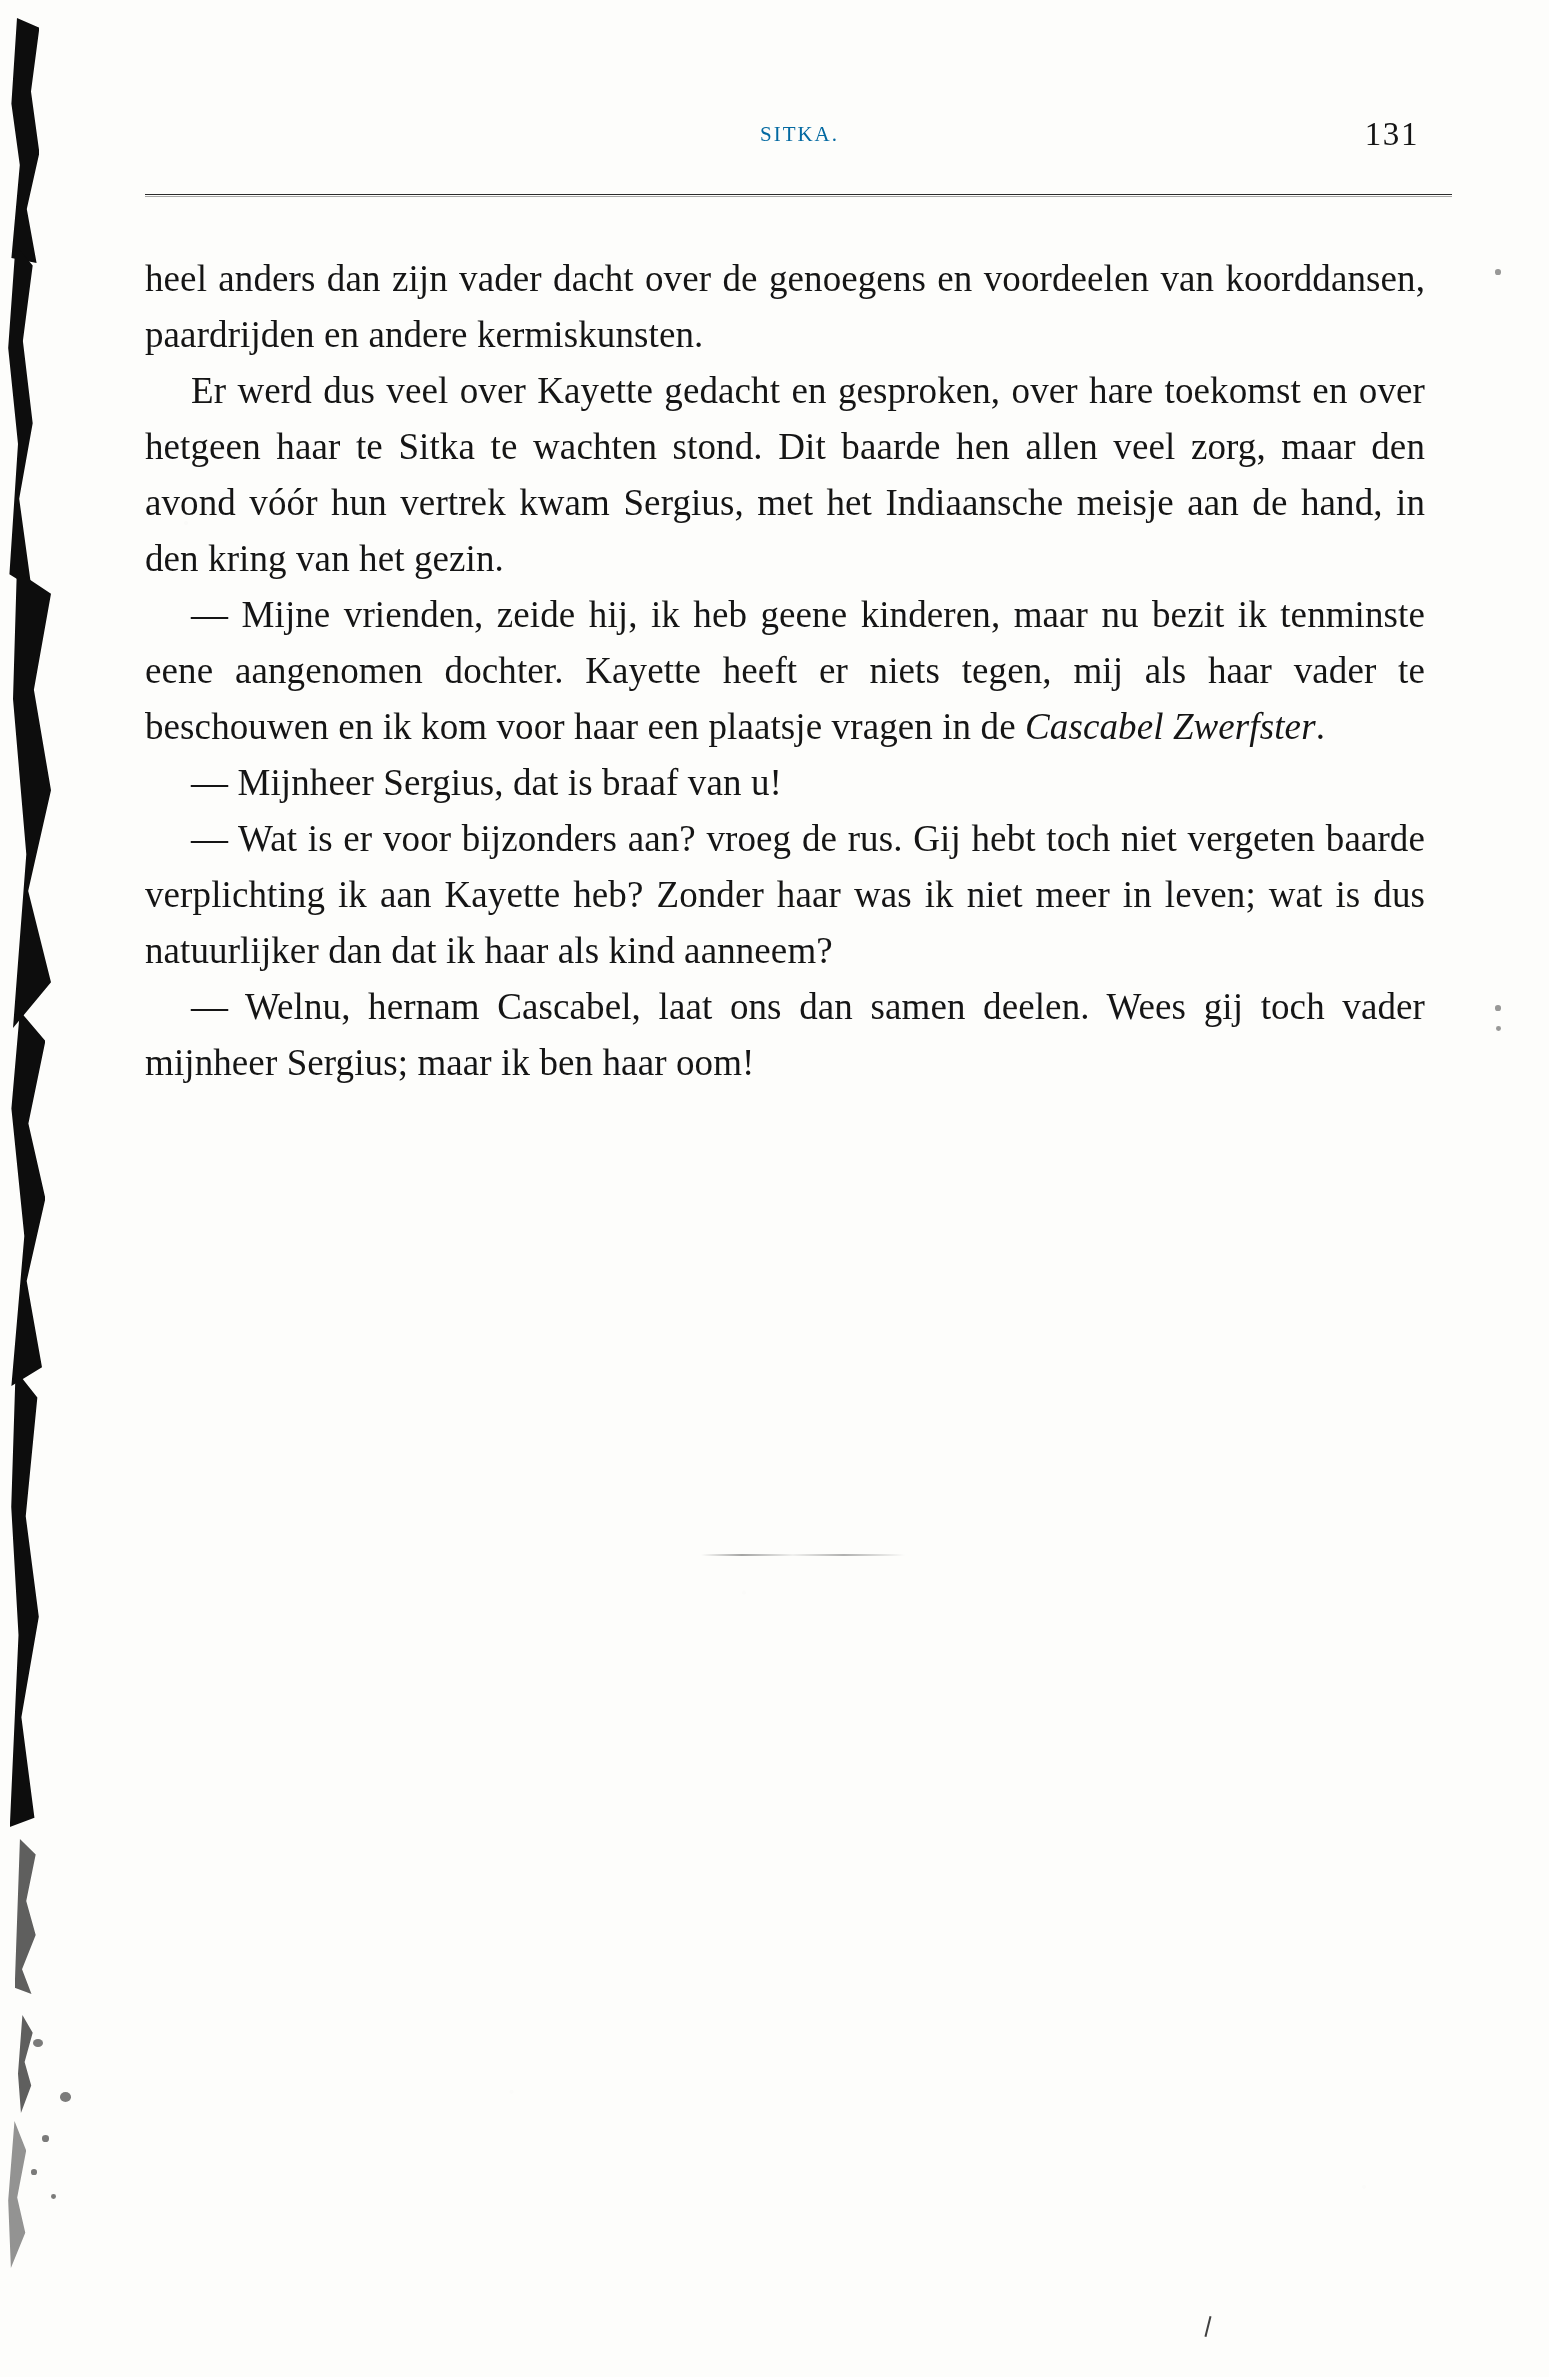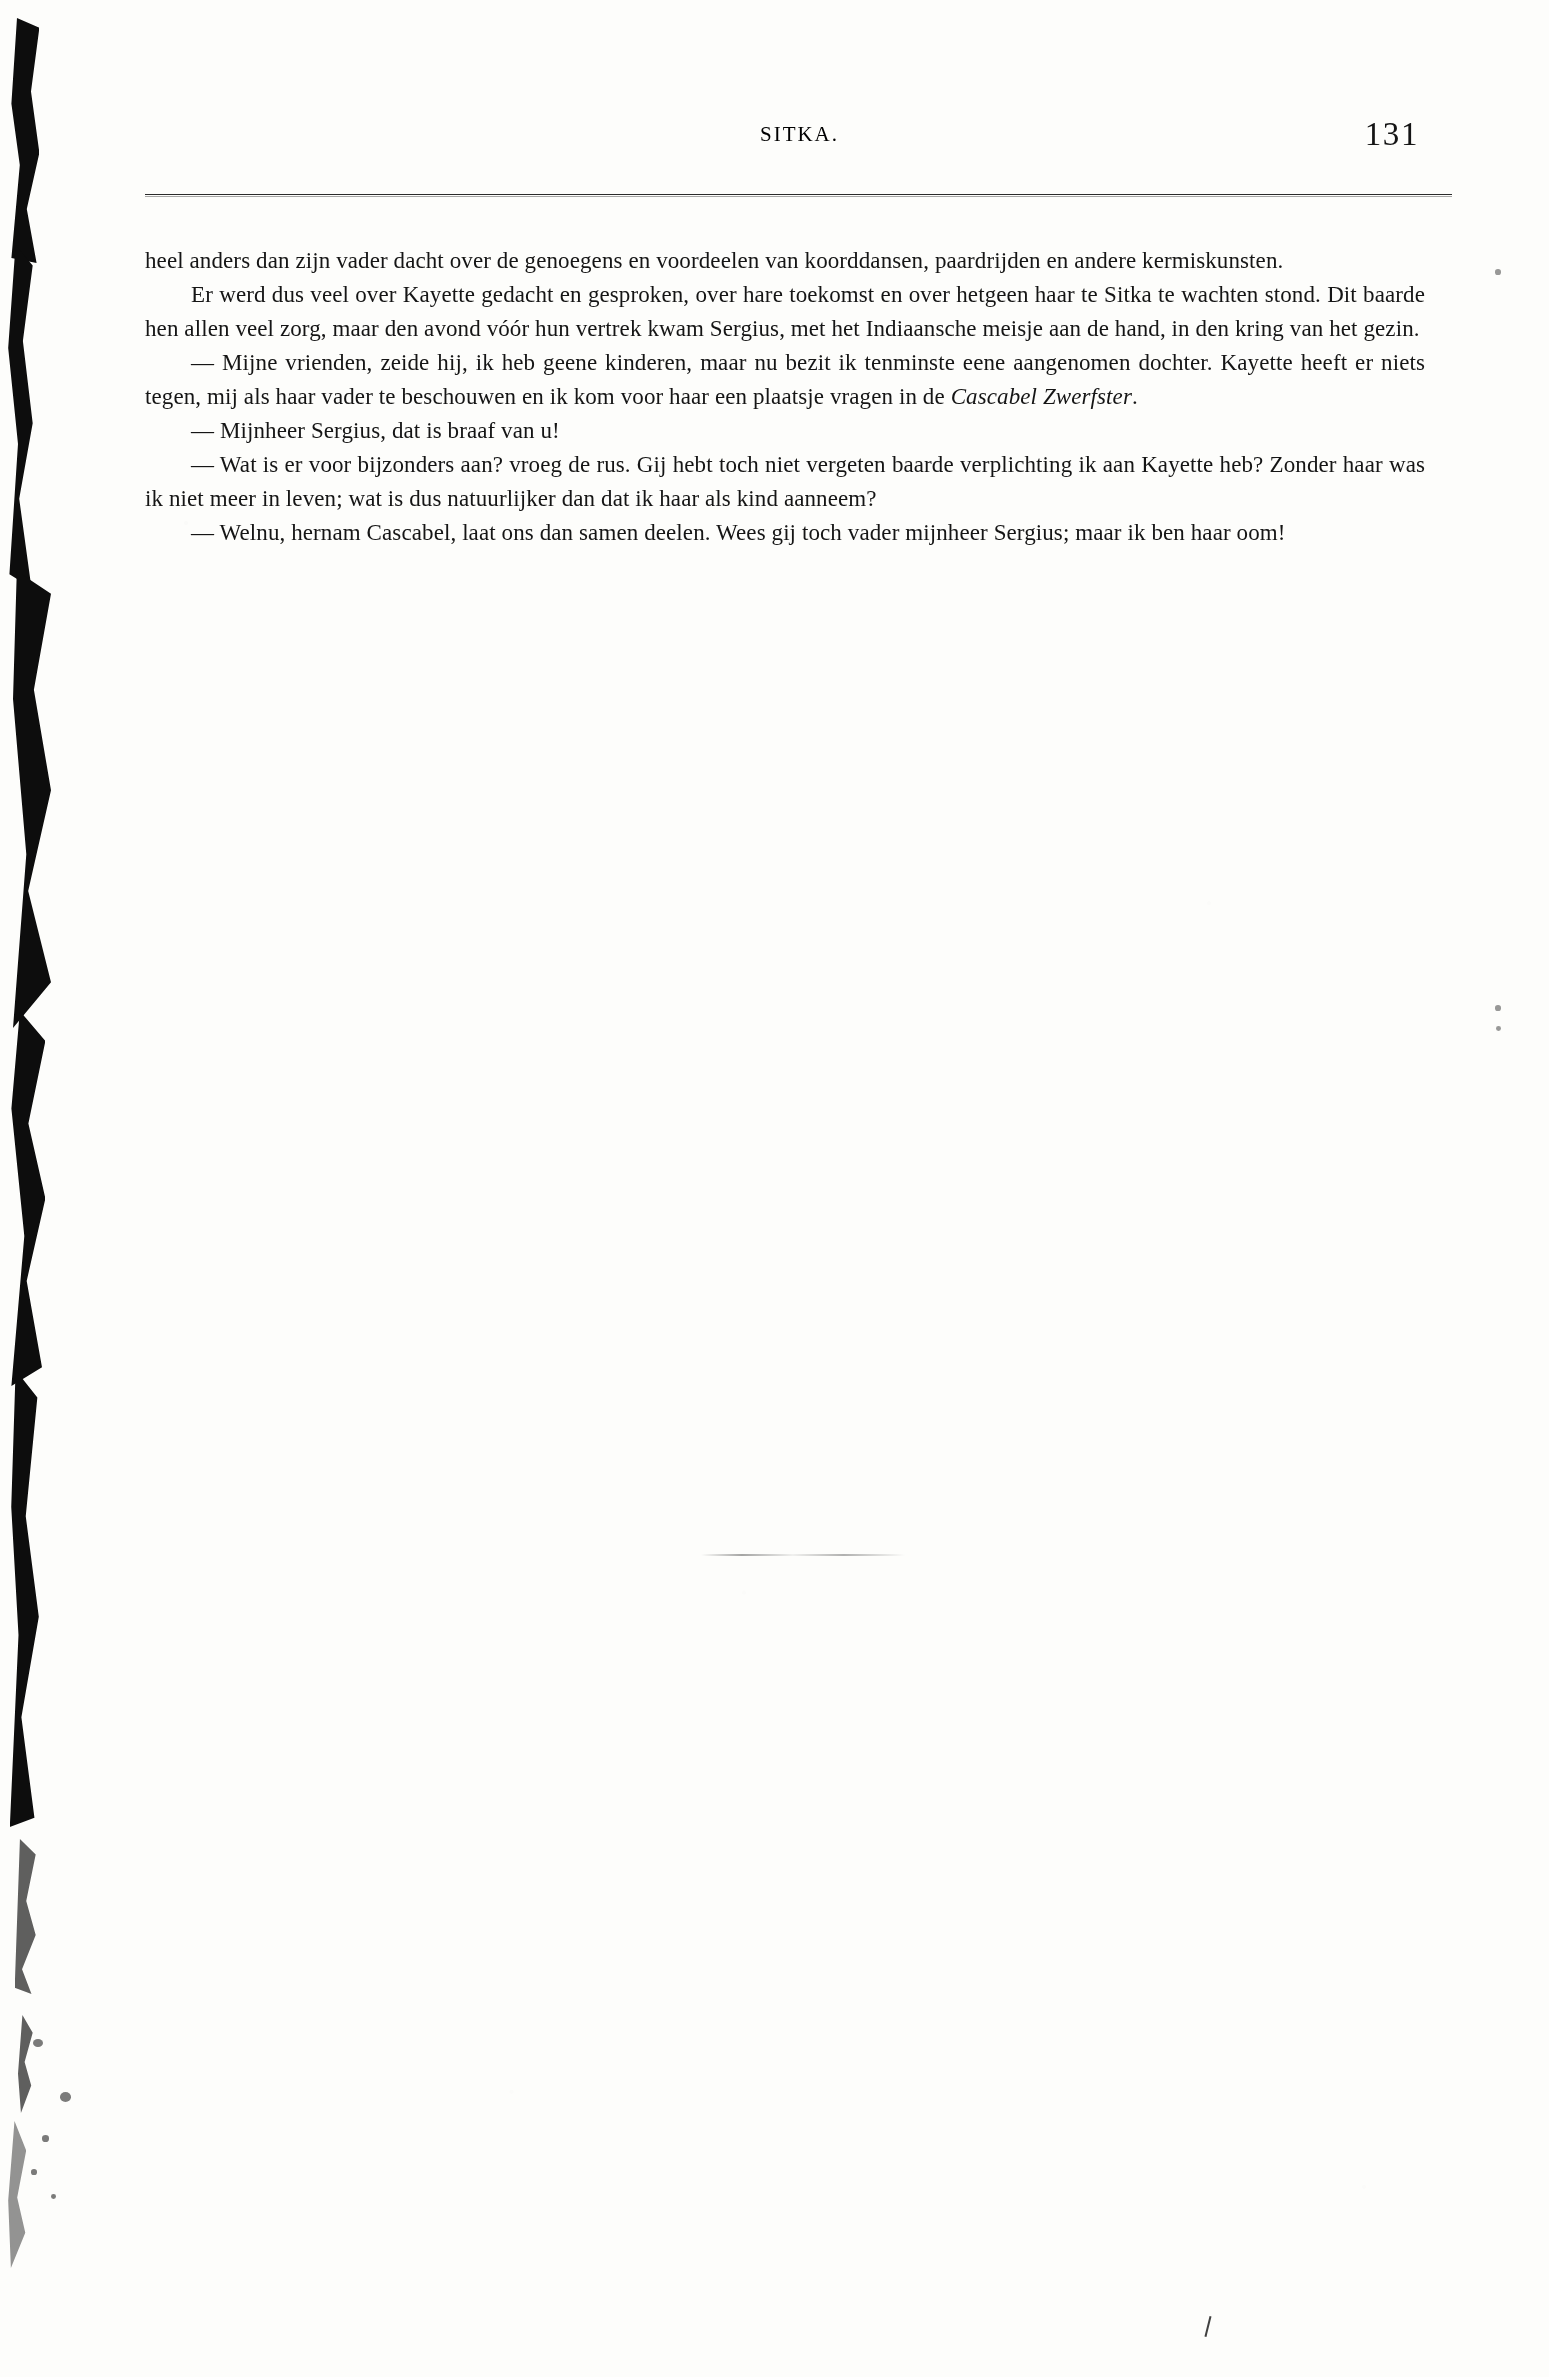--- a/index.html
+++ b/index.html
@@ -67,21 +67,21 @@
     top: 122px;
     height: 41px;
   }
   .rh-title {
     position: absolute;
     left: 50%;
     transform: translateX(-50%);
     font-size: 21px;
     letter-spacing: 2px;
     font-family: "Liberation Serif", serif;
-    color: #000000;
+    color: #0369a1;
   }
   .rh-folio {
     position: absolute;
     right: 41px;
     top: -6.5px;
     font-size: 33px;
     letter-spacing: 1.6px;
     color: #141414;
   }
   .rule {
@@ -100,25 +100,25 @@
   }
 
   
   .body-col {
     position: absolute;
     left: 145px;
     top: 241px;
     width: 1280px;
   }
   .para {
-    font-size: 23px;
-    line-height: 34px;
+    font-size: 37px;
+    line-height: 56px;
     text-align: justify;
     text-justify: inter-word;
-    margin: 3px 0 0 0;
+    margin: 10px 0 0 0;
     color: #151515;
     letter-spacing: 0.1px;
   }
   .para + .para { margin-top: 0; }
   .indent { text-indent: 46px; }
   .ital { font-style: italic; }
 
   
   .streak {
     position: absolute;

